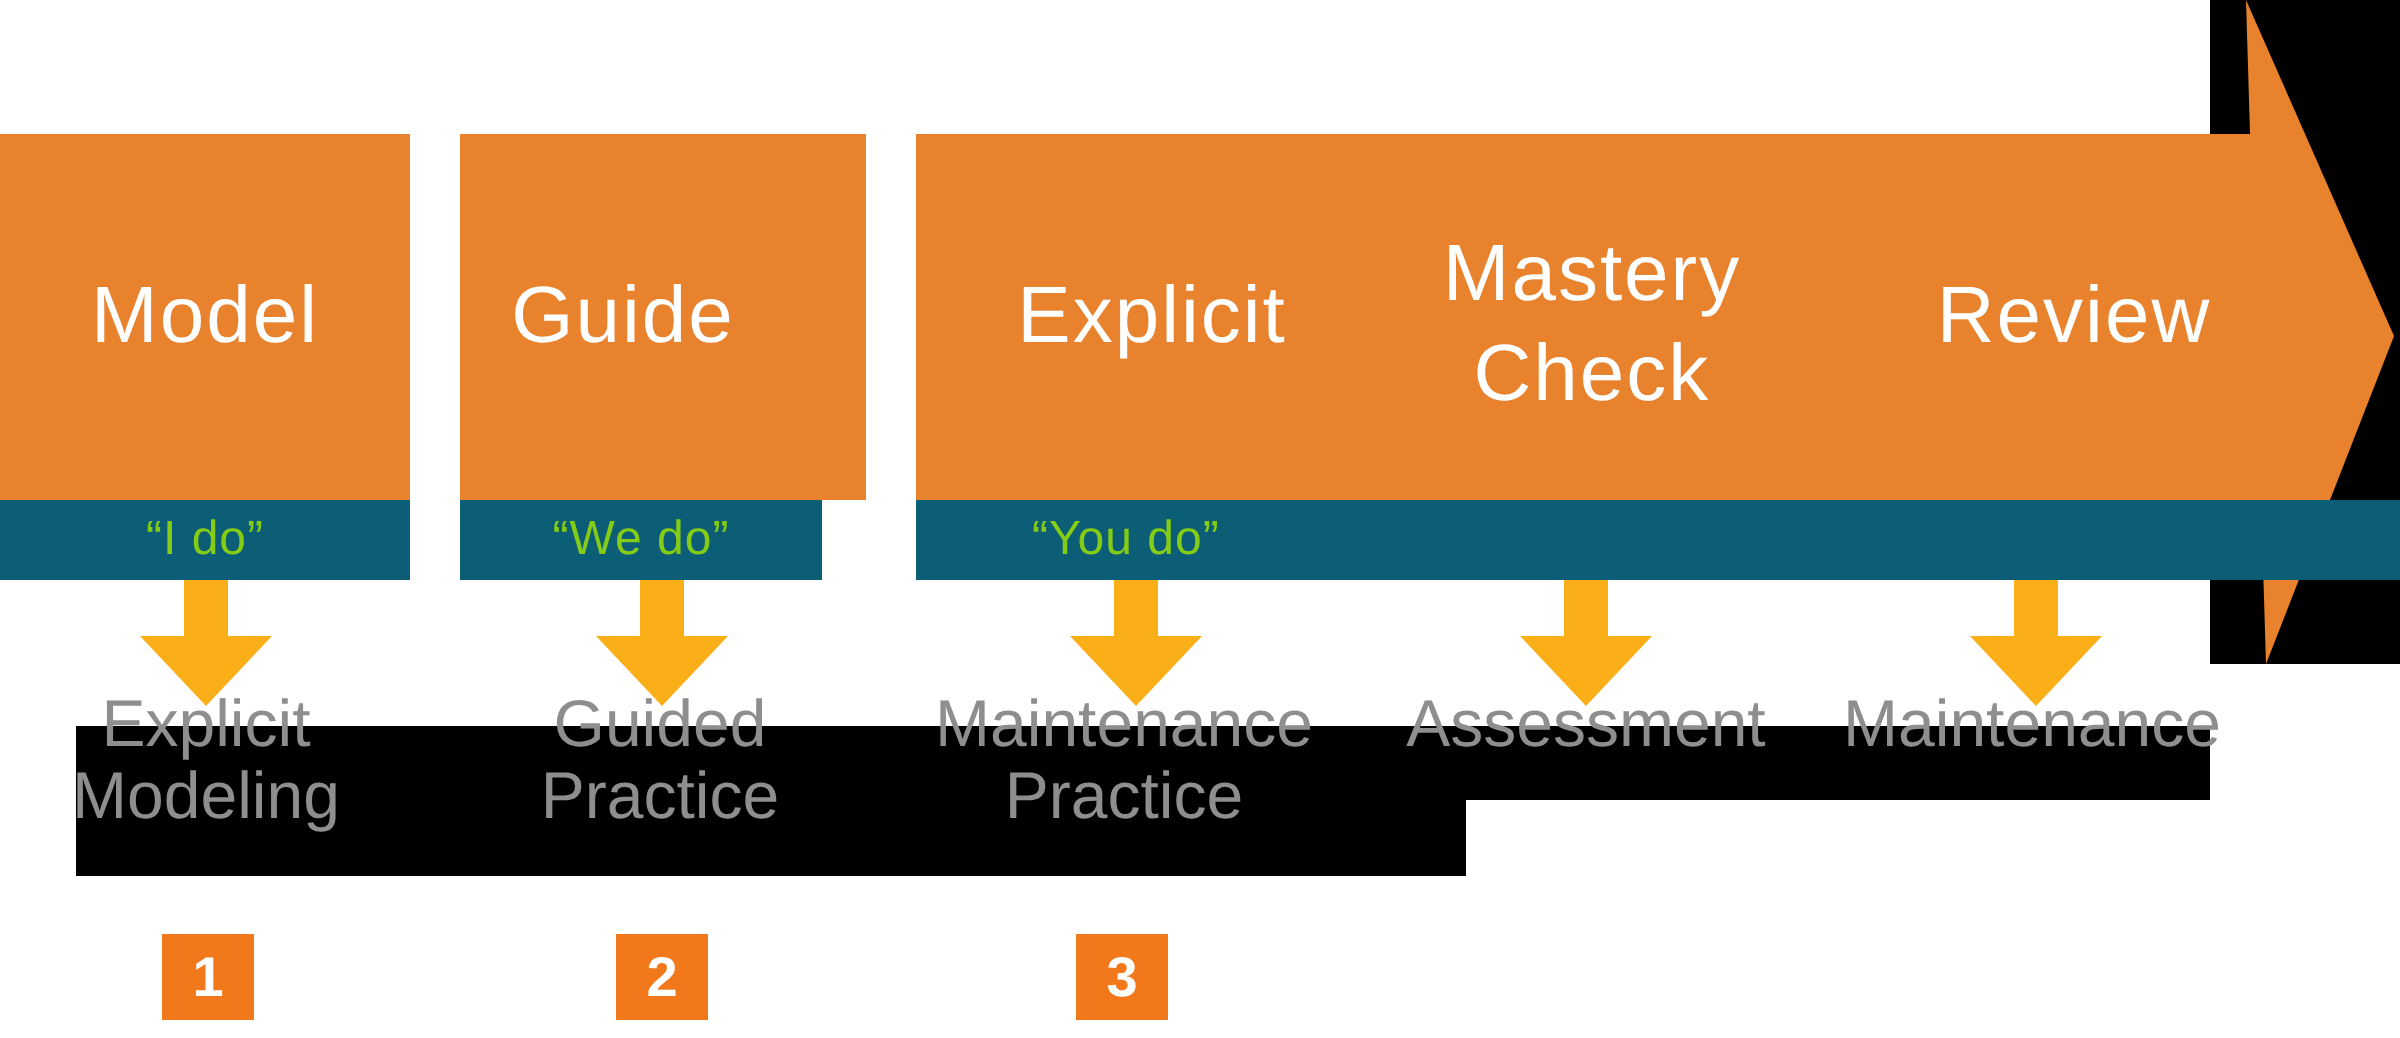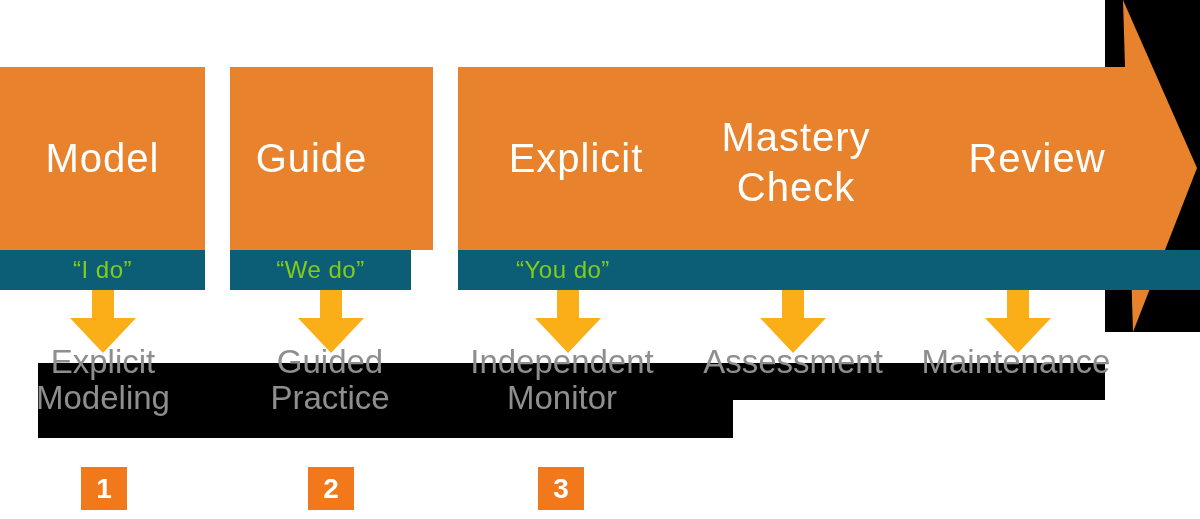--- a/index.html
+++ b/index.html
@@ -93,19 +93,19 @@
   </svg>
 <svg class="abs down-arrow da-5" viewBox="0 0 66 63" aria-hidden="true">
     <polygon points="22,0 44,0 44,28 66,28 33,63 0,28 22,28" fill="#FAAF18"></polygon>
   </svg>
 
 <div class="abs band band-top"></div>
 <div class="abs band band-bottom"></div>
 
 <div class="abs glabel gl-1">Explicit Modeling</div>
 <div class="abs glabel gl-2">Guided Practice</div>
-<div class="abs glabel gl-3">Independent Monitor</div>
+<div class="abs glabel gl-3">Maintenance Practice</div>
 <div class="abs glabel gl-4">Assessment</div>
 <div class="abs glabel gl-5">Maintenance</div>
 
 <div class="abs step step-1">1</div>
 <div class="abs step step-2">2</div>
 <div class="abs step step-3">3</div>
 
 </body></html>

